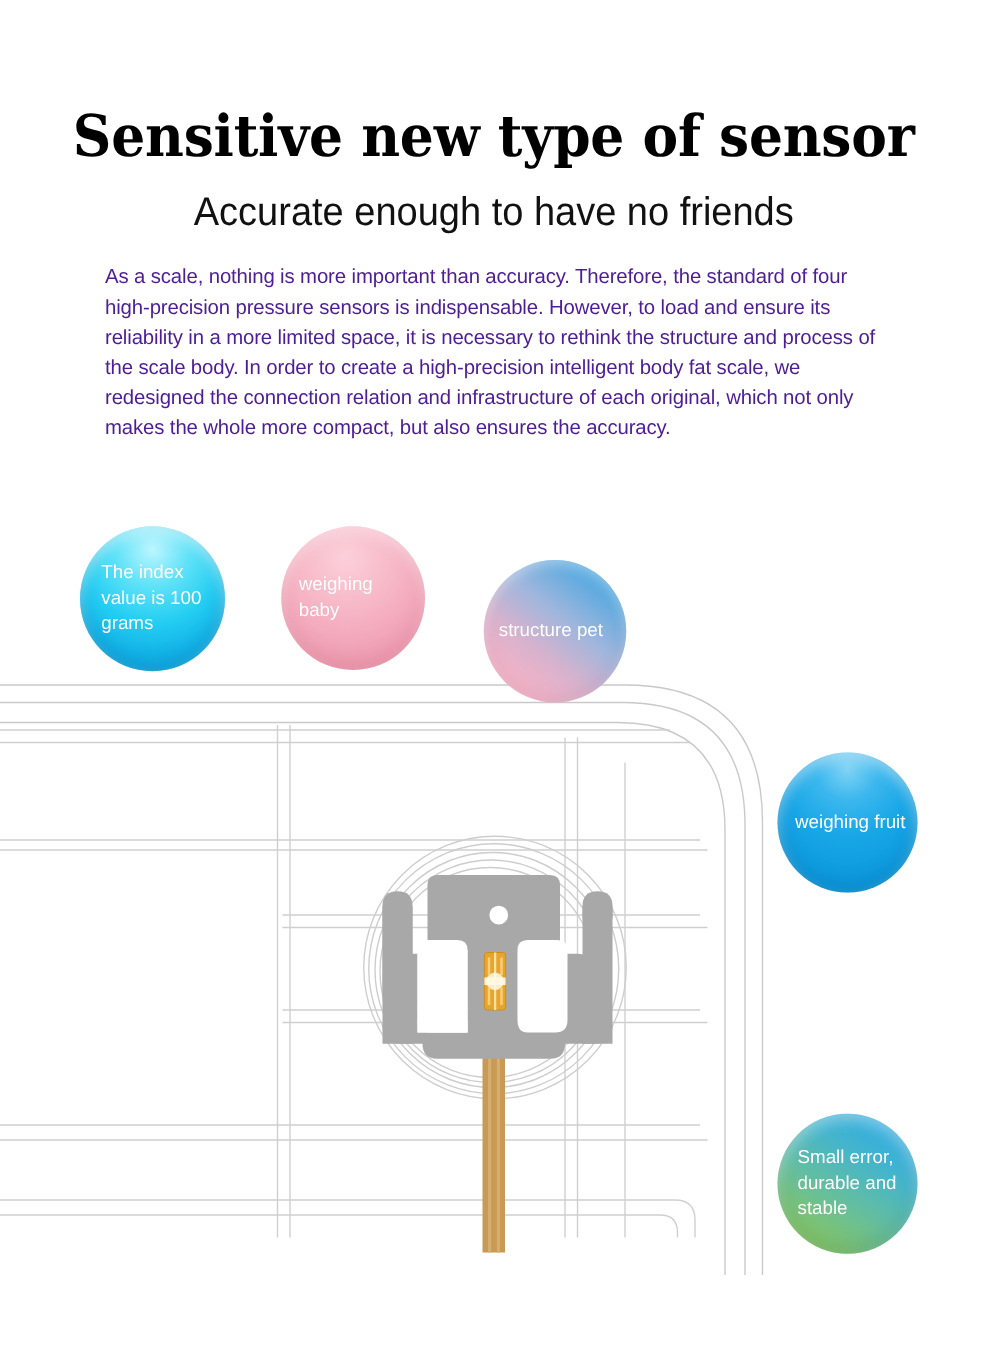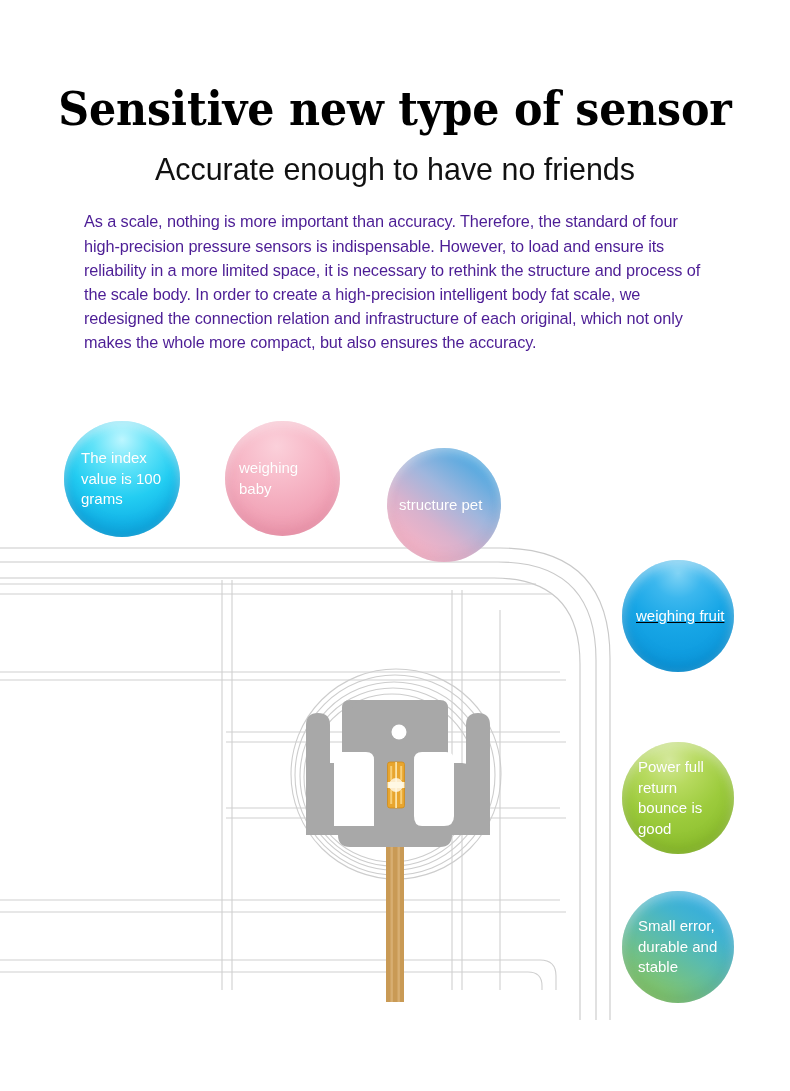--- a/index.html
+++ b/index.html
@@ -69,25 +69,24 @@
   #bubble-pet{
     left:387px;top:448px;width:114px;height:114px;
     background:
       linear-gradient(218deg, #1c9de3 0%, #55a9e0 18%, #9fb6dd 42%, #d9b2cd 64%, #f3b3c6 82%, #f7bccb 100%);
     box-shadow:inset 0 -5px 12px rgba(150,110,140,.16), inset 0 4px 9px rgba(255,255,255,.40);
   }
   #bubble-pet .btxt{padding-left:12px;}
 
   
   #bubble-fruit{
-    left:622px;top:560px;width:112px;height:112px;
+    left:622px;top:602px;width:112px;height:112px;
     background:
       radial-gradient(circle at 50% 12%, #7fd3f5 0%, #3bb7ee 22%, #17a6e6 48%, #0d9ade 78%, #0b93d8 100%);
     box-shadow:inset 0 -7px 14px rgba(0,95,150,.26), inset 0 5px 11px rgba(255,255,255,.50);
-    text-decoration:underline;
   }
   #bubble-fruit .btxt{padding-left:14px;}
 
   
   #bubble-power{
     left:622px;top:742px;width:112px;height:112px;
     background:
       radial-gradient(circle at 42% 16%, #d4e89b 0%, #b7da5f 24%, #9ccb3c 52%, #8cbf2e 80%, #83b827 100%);
     box-shadow:inset 0 -7px 14px rgba(90,120,20,.24), inset 0 5px 11px rgba(255,255,255,.45);
   }
@@ -259,20 +258,17 @@
   <div class="bubble center" id="bubble-baby">
     <span class="btxt">weighing baby</span>
   </div>
   <div class="bubble center" id="bubble-pet">
     <span class="btxt">structure  pet</span>
   </div>
 
   <div class="bubble center" id="bubble-fruit">
     <span class="btxt">weighing  fruit</span>
   </div>
-  <div class="bubble center" id="bubble-power">
-    <span class="btxt">Power full return bounce is good</span>
-  </div>
   <div class="bubble center" id="bubble-small">
     <span class="btxt">Small error, durable and stable</span>
   </div>
 
 </div>
 
 </body></html>

